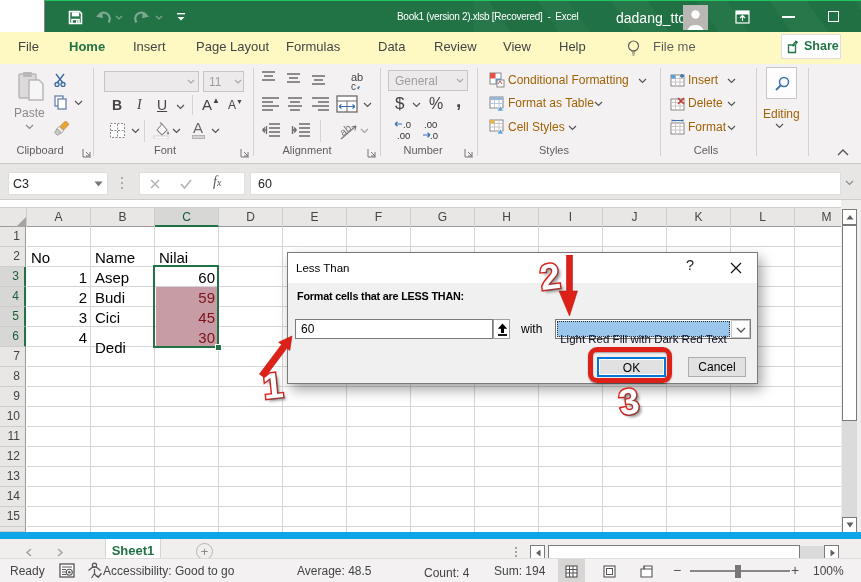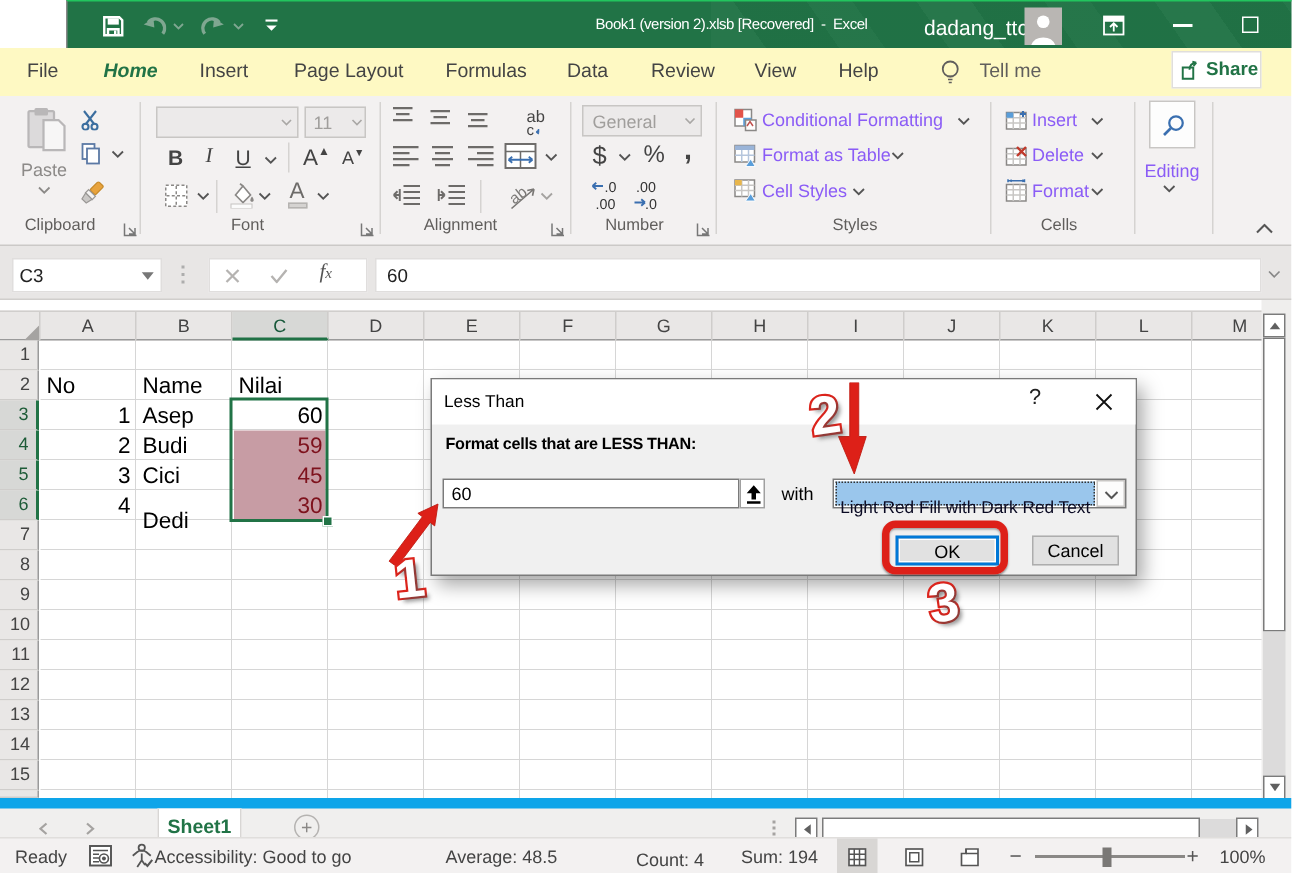--- a/index.html
+++ b/index.html
@@ -7,27 +7,27 @@
 body { font-family:"Liberation Sans", sans-serif; position:relative; background:#fff; }
 .abs { position:absolute; }
 
 #titlebar { left:4px; top:0; width:861px; height:32px; background:#217346;
   border-top:1px solid #22c55e; border-left:1px solid #888; border-right:1px solid #888;margin-left:40px; }
 #titlebar svg { display:block; }
 .ttext { color:#fff; font-size:11.5px; }
 
 #tabrow { left:0; top:32px; width:861px; height:32px; background:#fef9c3; }
 .tab { position:absolute; top:0; height:32px; line-height:30px; font-size:13px; color:#444; }
-.tab.active { color:#217346; font-weight:bold; border-bottom:3px solid #217346; height:45px;font-style:italic; }
+.tab.active { color:#217346; font-weight:bold; border-bottom:3px solid #217346; height:45px; }
 
 #ribbon { left:0; top:64px; width:861px; height:100px; background:#f3f1f1; border-bottom:1px solid #cbc9c7; }
 .gsep { position:absolute; top:4px; width:1px; height:88px; background:#d5d3d1; }
 .glabel { position:absolute; top:80px; font-size:11px; color:#605e5c; text-align:center; }
 .launch { position:absolute; top:82px; width:10px; height:10px; }
-.rtxt { font-size:12px; color:#8b5cf6; }
+.rtxt { font-size:12px; color:#a16207; }
 
 #fbar { left:0; top:164px; width:861px; height:36px; background:#e8e6e5; border-bottom:1px solid #d0cecc; }
 .whitebox { position:absolute; background:#fff; border:1px solid #e0dedd; }
 
 #sheet { left:0; top:200px; width:845px; height:332px; background:#fff; }
 #colheads { position:absolute; left:0; top:7px; width:842px; height:20px; background:#e9e7e6; border-top:1px solid #d0cecc; border-bottom:1px solid #9a9a9a; }
 .colh { position:absolute; top:0; height:19px; border-right:1px solid #cfcdcb; color:#444; font-size:12px; text-align:center; line-height:19px; }
 .rowh { position:absolute; left:0; width:26px; height:20px; background:#e9e7e6; border-bottom:1px solid #cfcdcb; border-right:1px solid #9a9a9a; color:#444; font-size:12px; text-align:right; padding-right:5px; line-height:19px; }
 #grid { position:absolute; left:27px; top:27px; width:815px; height:305px;
   background-image:
@@ -92,30 +92,30 @@
   <div class="abs" style="left:783px;top:10px;width:11px;height:11px;border:1.4px solid #fff"></div>
   <svg class="abs" style="left:830px;top:10px" width="12" height="12" viewBox="0 0 12 12">
       <path d="M1 1 L11 11 M11 1 L1 11" stroke="#fff" stroke-width="1.3"></path>
     </svg>
 </div>
 <div class="abs" id="tabrow">
   <div class="tab" style="left:18px">File</div>
   <div class="tab active" style="left:65px;padding:0 4px">Home</div>
   <div class="tab" style="left:133px">Insert</div>
   <div class="tab" style="left:196px">Page Layout</div>
-  <div class="tab" style="left:297px">Formulas</div>
+  <div class="tab" style="left:286px">Formulas</div>
   <div class="tab" style="left:378px">Data</div>
   <div class="tab" style="left:434px">Review</div>
   <div class="tab" style="left:503px">View</div>
   <div class="tab" style="left:559px">Help</div>
   <svg class="abs" style="left:627px;top:8px" width="13" height="17" viewBox="0 0 13 17">
     <circle cx="6.5" cy="6" r="5" fill="none" stroke="#605e5c" stroke-width="1.2"></circle>
     <path d="M4.5 11 h4 M5 13 h3 M5.5 15 h2" stroke="#605e5c" stroke-width="1.1"></path>
   </svg>
-  <div class="tab" style="left:653px;color:#605e5c">Tell me</div>
+  <div class="tab" style="left:653px;color:#605e5c">File me</div>
   <div class="abs" style="left:781px;top:2px;width:60px;height:25px;background:#fff;border:1px solid #e0dedc;">
     <svg class="abs" style="left:5px;top:5px" width="14" height="14" viewBox="0 0 14 14">
       <path d="M1.5 5 h7 v7.5 h-7 z" fill="none" stroke="#217346" stroke-width="1.3"></path>
       <path d="M6 6.5 c0-3 2-4.5 4.5-4.7 M10.5 1.8 l-2.6-.6 M10.5 1.8 l-1.8 2.2" fill="none" stroke="#217346" stroke-width="1.3"></path>
     </svg>
     <div class="abs" style="left:22px;top:4px;font-size:12.5px;font-weight:bold;color:#217346">Share</div>
   </div>
 </div>
 <div class="abs" id="ribbon">
 
@@ -286,21 +286,21 @@
   <svg class="abs" style="left:489px;top:55px" width="16" height="16" viewBox="0 0 16 16">
     <rect x="1" y="1" width="13" height="11" fill="#fff" stroke="#8a8886" stroke-width="1"></rect>
     <path d="M1 4.5 h13 M1 8 h13 M5.5 1 v11 M10 1 v11" stroke="#c8c6c4" stroke-width="1"></path>
     <rect x="1" y="1" width="4.5" height="3.5" fill="#e8b64c"></rect>
     <path d="M8 15 l3.5-5 3 5 z" fill="#5a9eda" stroke="#fff" stroke-width=".6"></path>
   </svg>
   <div class="abs rtxt" style="left:508px;top:56px">Cell Styles</div>
   <svg class="abs" style="left:568px;top:61px" width="9" height="6" viewBox="0 0 9 6">
       <path d="M1 1 l3.5 3.5 L8 1" fill="none" stroke="#555" stroke-width="1.2"></path>
     </svg>
-  <div class="glabel" style="left:538px;width:64px">Styles</div>
+  <div class="glabel" style="left:522px;width:64px">Styles</div>
   <div class="gsep" style="left:660px"></div>
   <svg class="abs" style="left:670px;top:8px" width="16" height="16" viewBox="0 0 16 16">
     <rect x="1" y="3" width="13" height="11" fill="#fff" stroke="#8a8886" stroke-width="1"></rect>
     <path d="M1 6.5 h13 M1 10 h13 M5.5 3 v11 M10 3 v11" stroke="#c8c6c4" stroke-width="1"></path>
     <rect x="1" y="3" width="4.5" height="3.5" fill="#5a9eda"></rect>
     <path d="M10 4 h4 M12 2 v4" stroke="#3a6fb0" stroke-width="1.4"></path>
   </svg>
   <div class="abs rtxt" style="left:688px;top:9px">Insert</div>
   <svg class="abs" style="left:727px;top:14px" width="9" height="6" viewBox="0 0 9 6">
       <path d="M1 1 l3.5 3.5 L8 1" fill="none" stroke="#555" stroke-width="1.2"></path>

